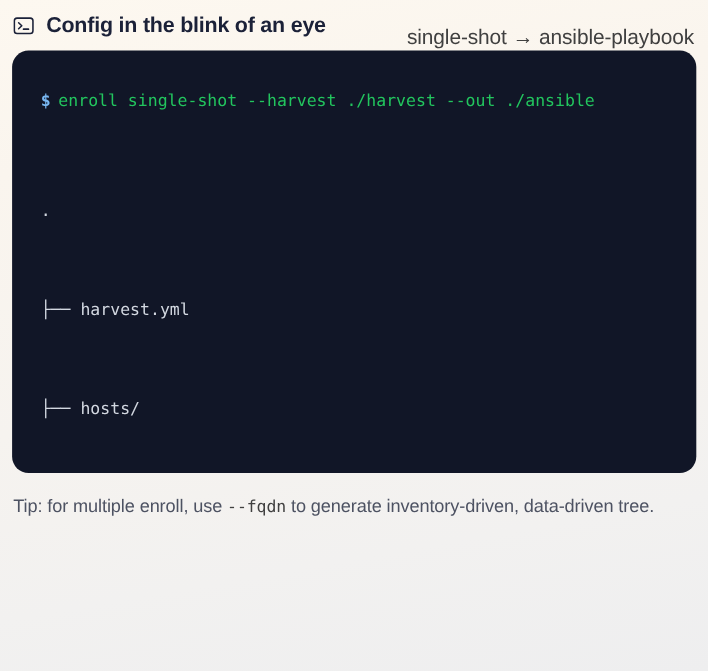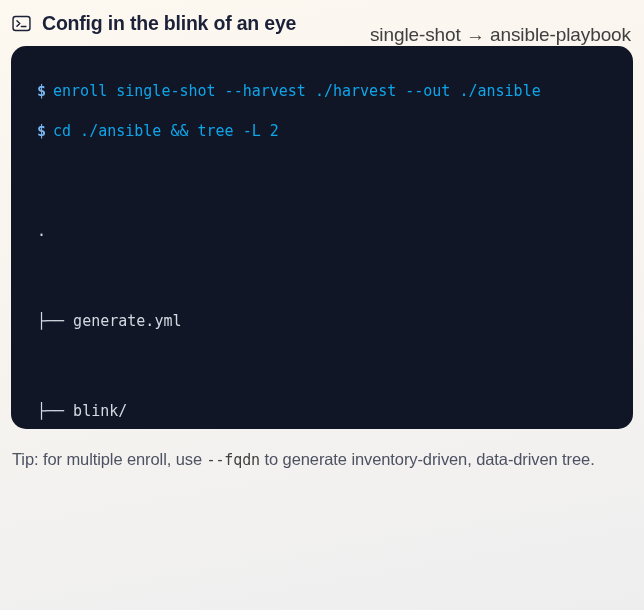--- a/index.html
+++ b/index.html
@@ -72,21 +72,21 @@
     white-space: pre-wrap;
     word-break: break-word;
     margin-bottom: 10px;
   }
   .prompt {
     color: #79b8f3;
     font-weight: bold;
     margin-right: 7px;
   }
   .cmd-text {
-    color: #0ea5e9;
+    color: #22c55e;
   }
   .out-block {
     display: block;
     white-space: pre;
     margin-top: 10px;
   }
   .out-line {
     display: block;
     white-space: pre;
     color: #d3d8e1;
@@ -119,26 +119,25 @@
       <line x1="9.9" y1="13.2" x2="14.6" y2="13.2" stroke="#1b2138" stroke-width="1.6" stroke-linecap="round"></line>
     </svg>
     <div class="title">Config in the blink of an eye</div>
     <div class="breadcrumb">single-shot → ansible-playbook</div>
   </div>
 
   <div class="terminal">
 
     <div class="cmd-block"><span class="prompt">$</span><span class="cmd-text">enroll single-shot --harvest ./harvest --out ./ansible</span></div>
 
-    <div class="cmd-block"><span class="prompt">$</span><span class="cmd-text">cd ./ansible &amp;&amp; tree -L 2</span></div>
 
     <div class="out-block">
       <span class="out-line">.</span>
-      <span class="out-line">├── generate.yml</span>
-      <span class="out-line">├── blink/</span>
+      <span class="out-line">├── harvest.yml</span>
+      <span class="out-line">├── hosts/</span>
       
       
       
       
       
       
       
     </div>
 
   </div>

